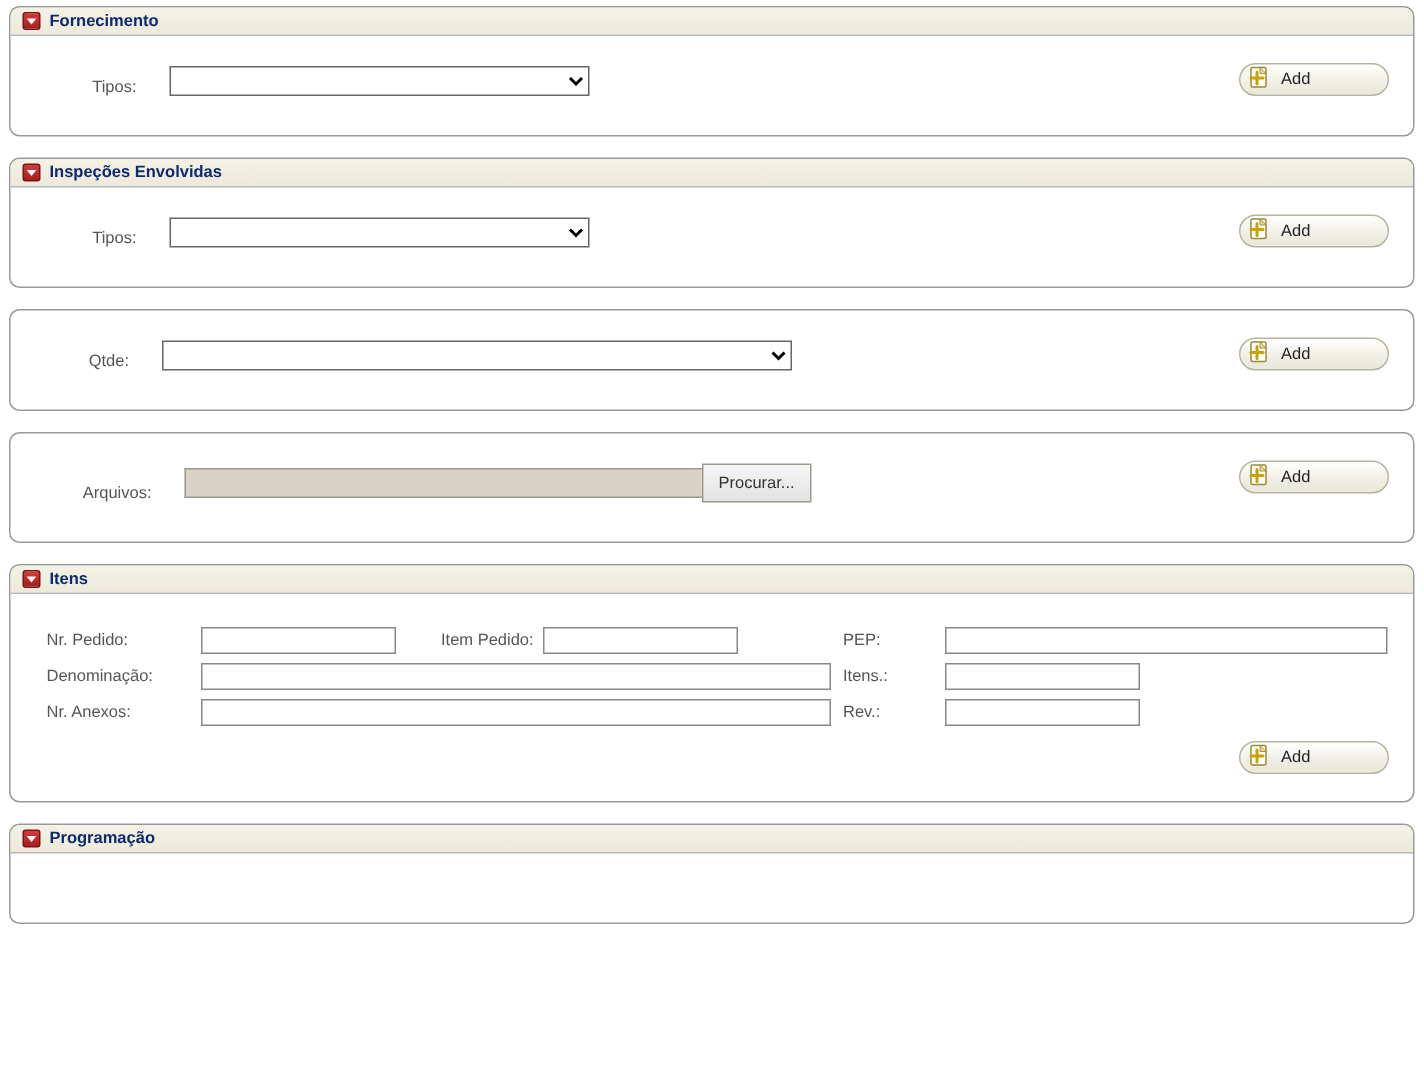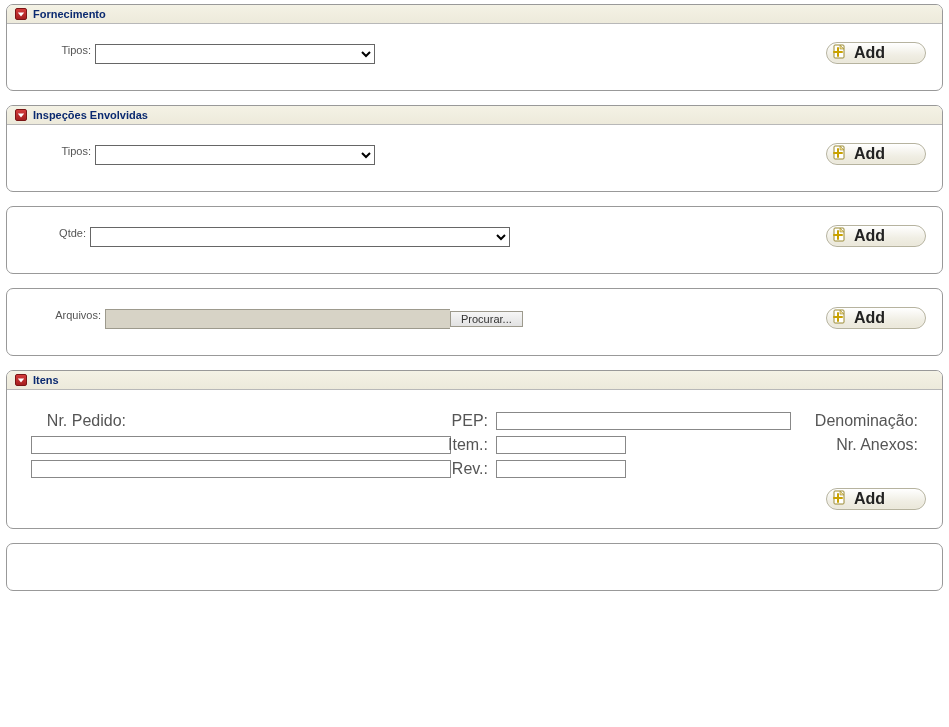--- a/index.html
+++ b/index.html
@@ -47,22 +47,22 @@
     color: #0b2a70;
     font-size: 11px;
   }
   .panel-body {
     padding: 20px 24px 26px 24px;
     position: relative;
     min-height: 60px;
   }
   .form-row {
     display: flex;
-    align-items: flex-start;
-    gap: 4px;
+    align-items: flex-end;
+    gap: 22px;
   }
   .form-label {
     color: #555;
     text-align: right;
     font-size: 11px;
   }
   .fornecimento .form-label,
   .inspecoes .form-label { width: 60px; }
   .comcopia .form-label { width: 55px; }
   .anexos .form-label { width: 70px; }
@@ -81,21 +81,21 @@
     align-items:center;
   }
   .file-display {
     width: 345px;
     height: 20px;
     background: #d7d3c6;
     border: 1px solid #9d9a8d;
     border-right: none;
   }
   .file-btn {
-    height: 16px;
+    height: 26px;
     font-size: 11px;
     padding: 0 10px;
     background: linear-gradient(#f6f6f6, #e2e2e2);
     border: 1px solid #9d9a8d;
     cursor: pointer;
     color:#333;
   }
 
   .add-btn {
     position: absolute;
@@ -115,39 +115,39 @@
   }
   .add-btn.top-body { top: 18px; }
   .add-btn.bottom-body { bottom: 18px; }
   .add-btn .add-icon {
     width: 18px;
     height: 18px;
     position: relative;
     margin-left: 3px;
   }
   .add-btn .add-label {
-    font-weight: bold;
-    font-size: 16px;
+    font-weight: normal;
+    font-size: 11px;
     color: #222;
     margin-left: 2px;
   }
 
   
   .itens-grid {
     display: grid;
     grid-template-columns: 95px 1fr 60px 1fr;
     row-gap: 6px;
     column-gap: 8px;
     align-items: center;
     max-width: 900px;
   }
   .itens-grid .lbl {
     color: #555;
-    text-align: right;
-    font-size: 16px;
+    text-align: left;
+    font-size: 11px;
     white-space: nowrap;
   }
   .itens-grid input[type="text"] {
     height: 18px;
     border: 1px solid #888;
     font-size: 11px;
     padding: 1px 3px;
     background:#fff;
   }
   .row1-left { display:flex; gap:30px; align-items:center; }
@@ -283,26 +283,33 @@
       <svg viewBox="0 0 10 10">
           <polygon points="1,3 9,3 5,8" fill="#fff"></polygon>
         </svg>
     </span>
     <span class="panel-title">Itens</span>
   </div>
   <div class="itens-body">
 
     <div class="itens-grid">
       <span class="lbl">Nr. Pedido:</span>
+      <div class="row1-left">
+        <input type="text" class="w-sm" style="">
+        <div class="sub">
+          <span class="lbl">Item Pedido:</span>
+          <input type="text" class="w-md" style="">
+        </div>
+      </div>
       <span class="lbl">PEP:</span>
       <div><input type="text" class="w-pep" style=""></div>
 
       <span class="lbl">Denominação:</span>
       <div><input type="text" class="w-lg" style=""></div>
-      <span class="lbl">Item.:</span>
+      <span class="lbl">Itens.:</span>
       <div><input type="text" class="w-q" style=""></div>
 
       <span class="lbl">Nr. Anexos:</span>
       <div><input type="text" class="w-lg" style=""></div>
       <span class="lbl">Rev.:</span>
       <div><input type="text" class="w-q" style=""></div>
     </div>
 
     <button class="add-btn bottom-body">
       <span class="add-icon">
@@ -314,14 +321,22 @@
             <line x1="8" y1="4" x2="8" y2="12"></line>
           </g>
         </svg>
       </span>
       <span class="add-label">Add</span>
     </button>
   </div>
 </div>
 
 <div class="panel">
+  <div class="panel-header">
+    <span class="toggle-icon">
+      <svg viewBox="0 0 10 10">
+          <polygon points="1,3 9,3 5,8" fill="#fff"></polygon>
+        </svg>
+    </span>
+    <span class="panel-title">Programação</span>
+  </div>
   <div class="panel-body empty-body"></div>
 </div>
 
 </body></html>

